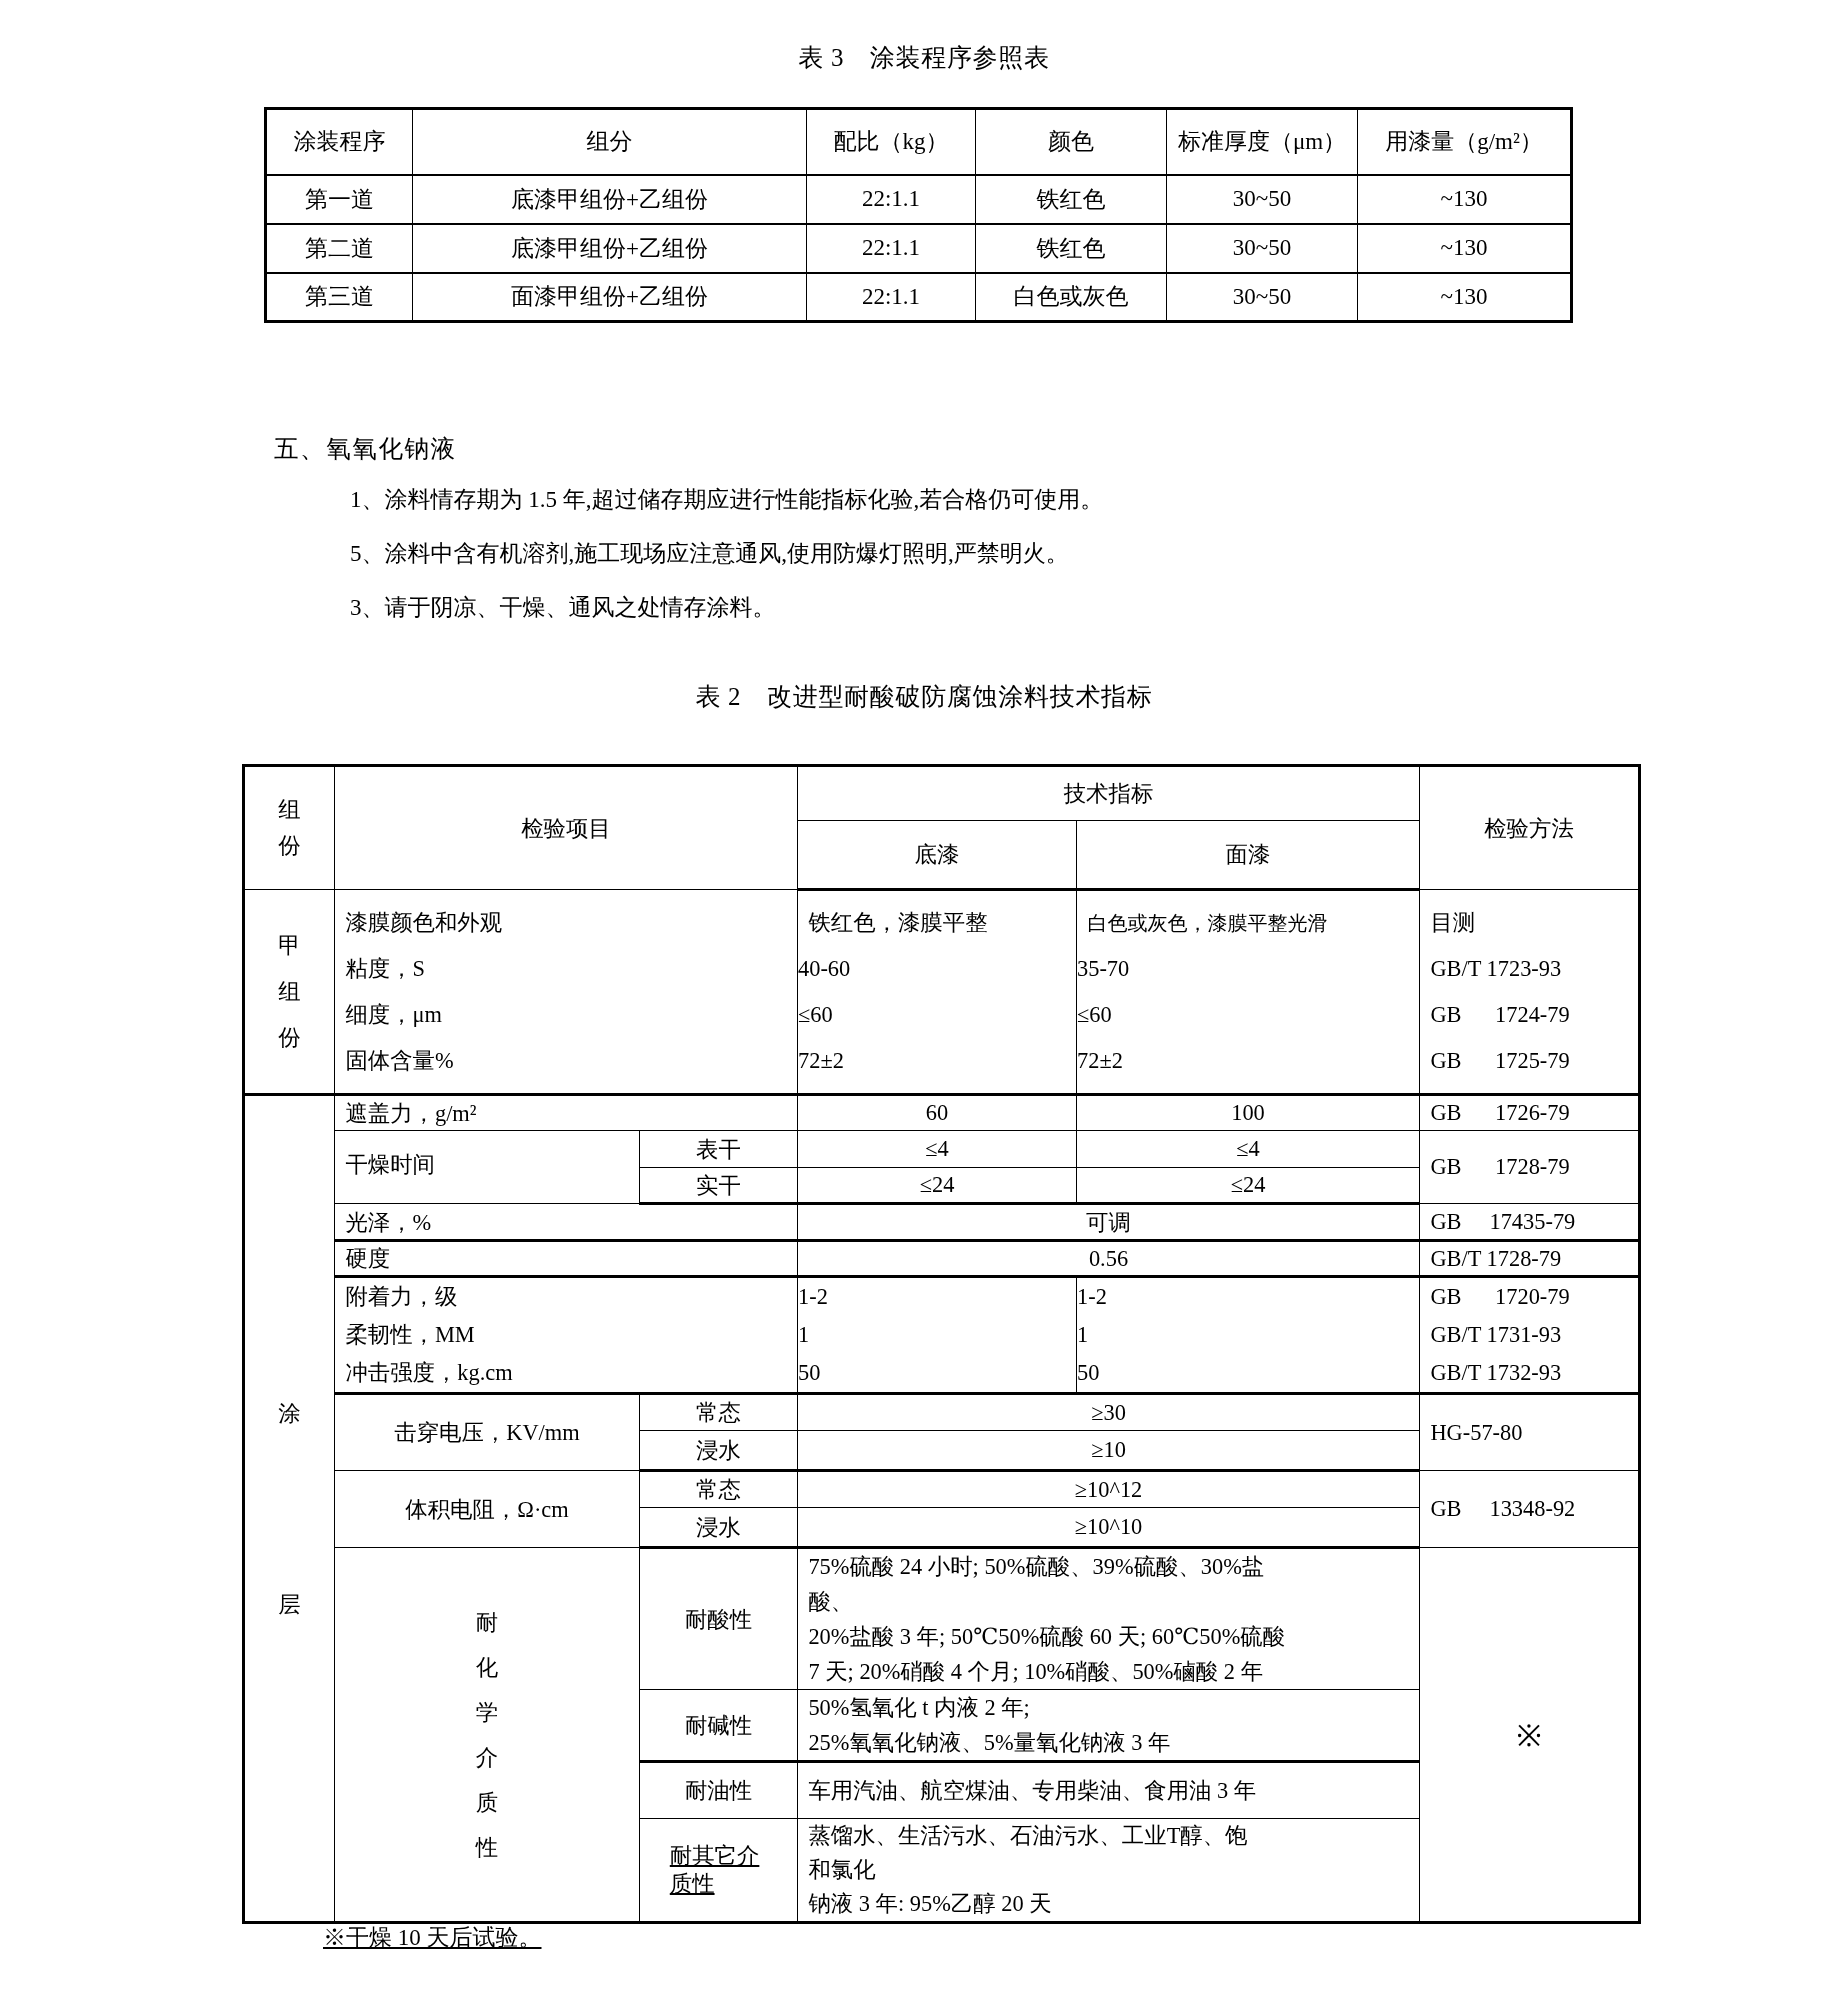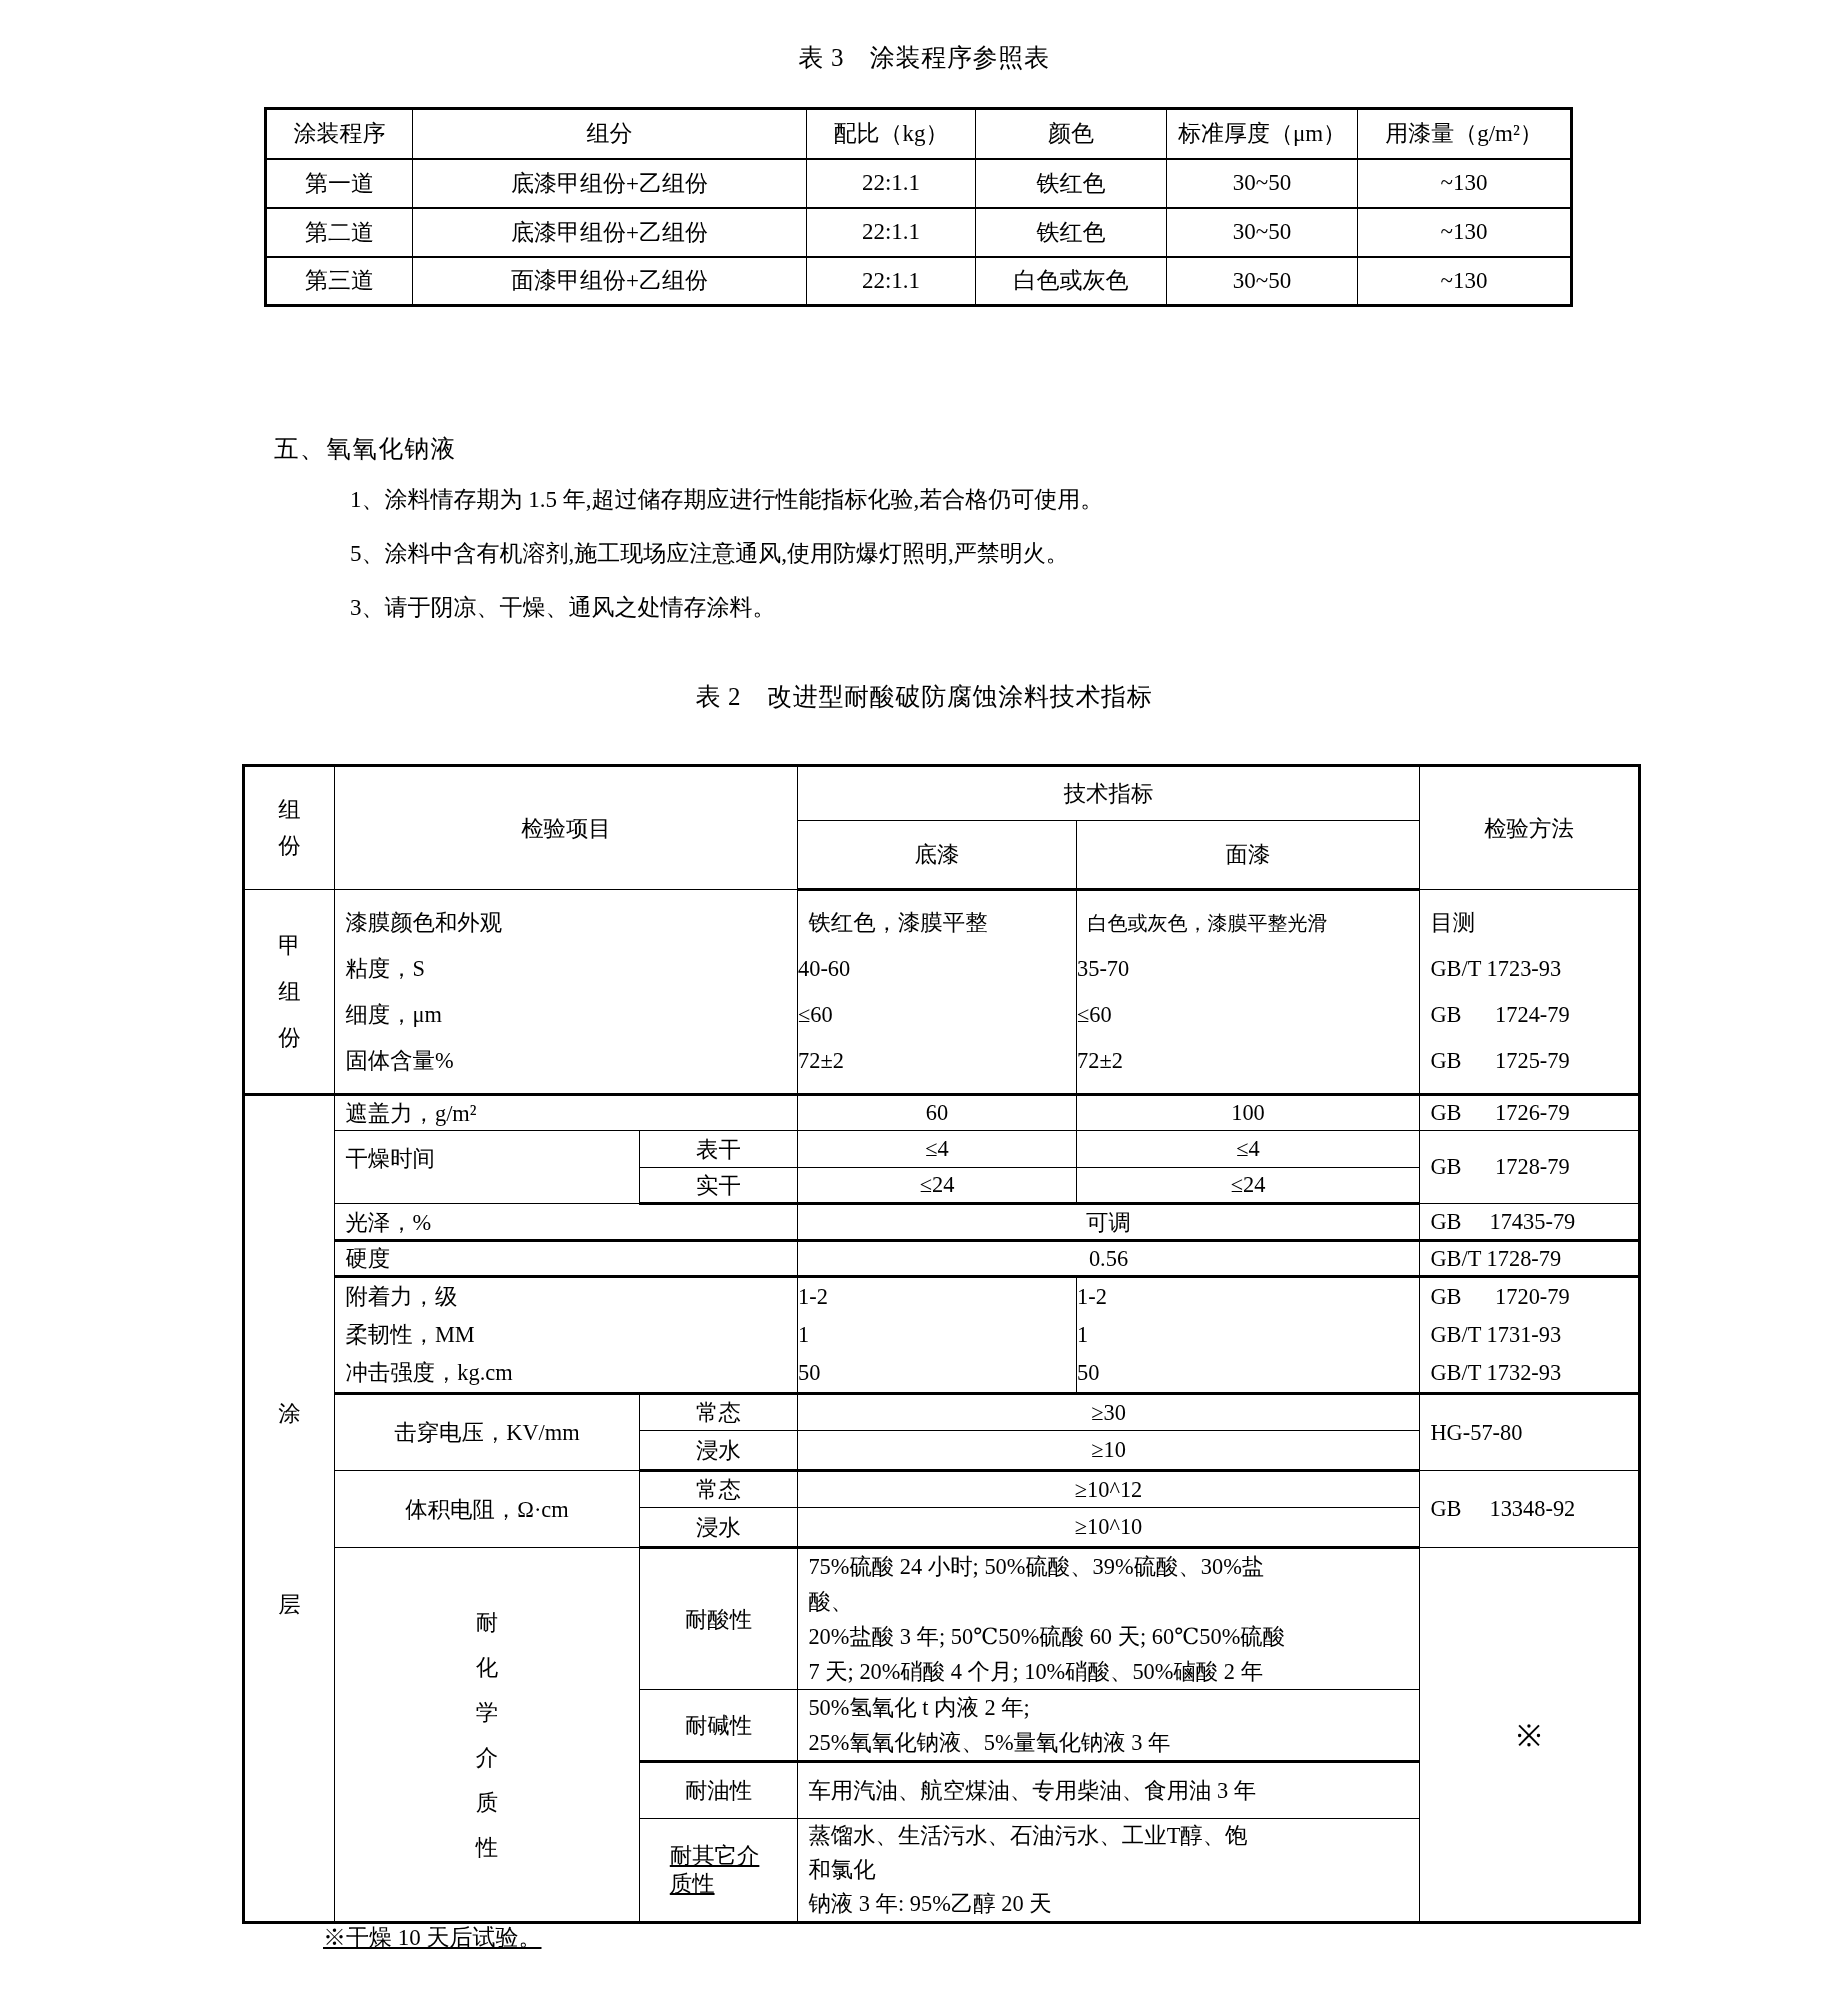--- a/index.html
+++ b/index.html
@@ -48,21 +48,21 @@
   }
   #table2 td{
     border:1.5px solid #000;
     text-align:center;vertical-align:middle;
     font-size:22.4px;
     overflow:hidden;
     padding:0;
   }
   #table2 tr.tb > td{border-bottom-width:3px;}
   #table2 td.left{text-align:left;padding-left:10.4px;}
-  #table2 td.top{vertical-align:top;padding-top:12px;}
+  #table2 td.top{vertical-align:top;padding-top:18px;}
   #table2 .lines span{display:block;}
   #table2 .lh62 span{line-height:46px;}
   #table2 .lh51 span{line-height:38px;}
   #table2 .lh47 span{line-height:35px;}
   #table2 .lh46 span{line-height:34px;}
   #table2 .lines span.l{text-align:left;padding-left:10.4px;}
   #table2 .lines span.c{text-align:left;}
   .pre{white-space:pre;}
   .small{font-size:20px;}
   .vtext{
@@ -94,21 +94,21 @@
   <table id="table3">
     <colgroup>
       <col style="width:147px">
         <col style="width:394px">
         <col style="width:169px">
       <col style="width:191px">
         <col style="width:191px">
         <col style="width:214px">
     </colgroup>
     <tbody>
-        <tr style="height:50px">
+        <tr style="height:66px">
       <td>涂装程序</td>
       <td>组分</td>
       <td>配比（kg）</td>
       <td>颜色</td>
       <td>标准厚度（μm）</td>
       <td>用漆量（g/m²）</td>
     </tr>
     <tr style="height:49px">
       <td>第一道</td>
       <td>底漆甲组份+乙组份</td>

